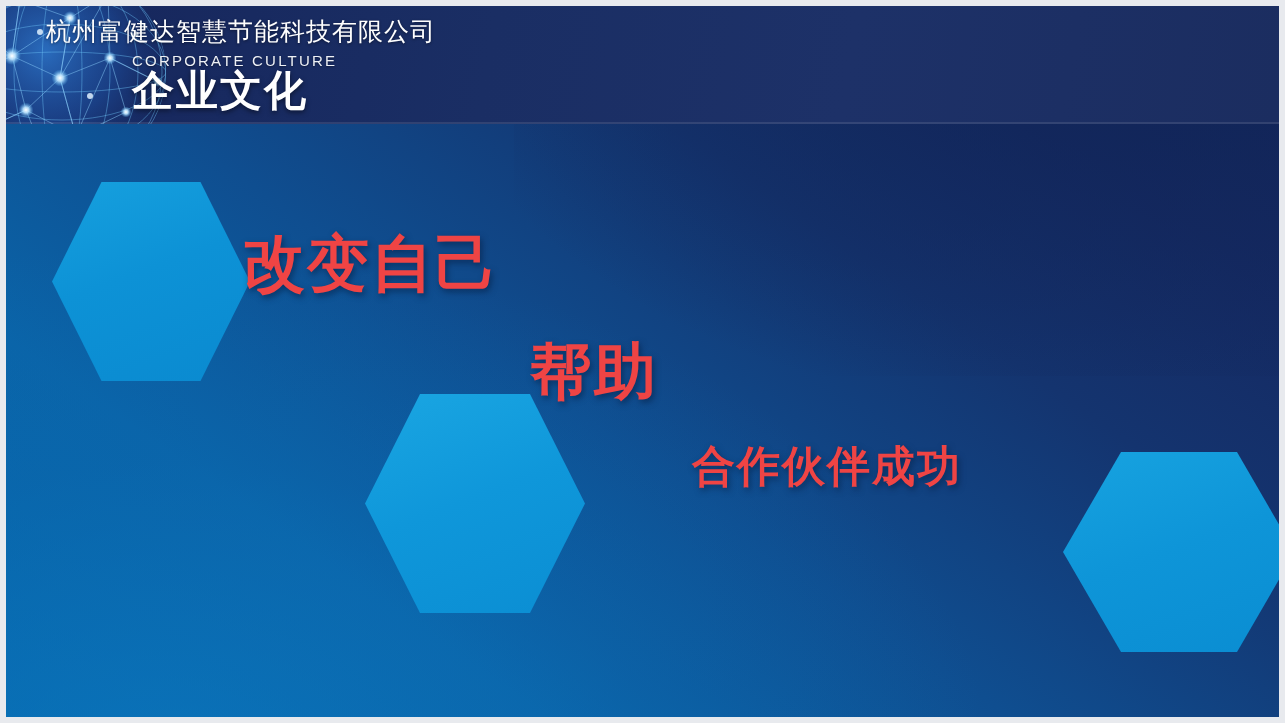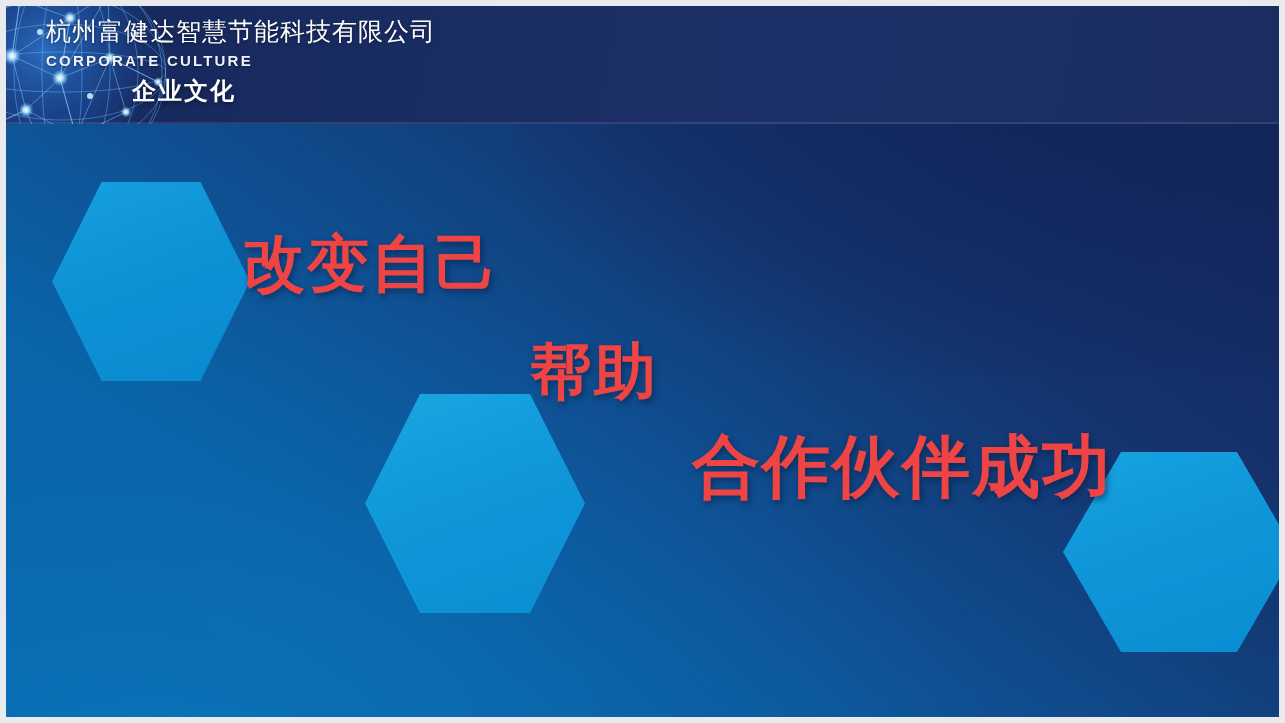--- a/index.html
+++ b/index.html
@@ -108,33 +108,34 @@
   .company-name {
     font-size: 25px;
     font-weight: normal;
     color: #ffffff;
     letter-spacing: 1px;
     line-height: 34px;
     text-shadow: 0 1px 3px rgba(0,0,0,0.45);
     white-space: nowrap;
   }
   .culture-en {
+    margin-left: 86px;
     margin-top: 3px;
     font-size: 15px;
-    font-weight: bold;
+    font-weight: normal;
     color: #eef1f6;
     letter-spacing: 2.2px;
     line-height: 19px;
     white-space: nowrap;
     text-shadow: 0 1px 2px rgba(0,0,0,0.4);
   }
   .culture-cn {
     margin-left: 86px;
     margin-top: 1px;
-    font-size: 24px;
+    font-size: 42px;
     font-weight: bold;
     color: #ffffff;
     letter-spacing: 2px;
     line-height: 40px;
     white-space: nowrap;
     text-shadow: 0 2px 5px rgba(0,0,0,0.5);
   }
 
   
   .hex {
@@ -161,21 +162,21 @@
     position: absolute;
     color: #ef4444;
     font-weight: bold;
     letter-spacing: 2px;
     white-space: nowrap;
     text-shadow: 2px 3px 6px rgba(4,26,58,0.55);
     z-index: 30;
   }
   .slogan-1 { left: 243px; top: 227px; font-size: 62px; line-height: 74px; }
   .slogan-2 { left: 508px; top: 335px; font-size: 62px; line-height: 74px; margin-left: 22px; }
-  .slogan-3 { left: 692px; top: 429px; font-size: 68px; line-height: 74px; text-align: right; }
+  .slogan-3 { left: 692px; top: 429px; font-size: 43px; line-height: 74px; text-align: right; }
 </style>
 </head>
 <body>
 
 <div id="slide">
 
   <div class="bg-base"></div>
   <div class="bg-glow"></div>
   <div class="bg-glow2"></div>
 

